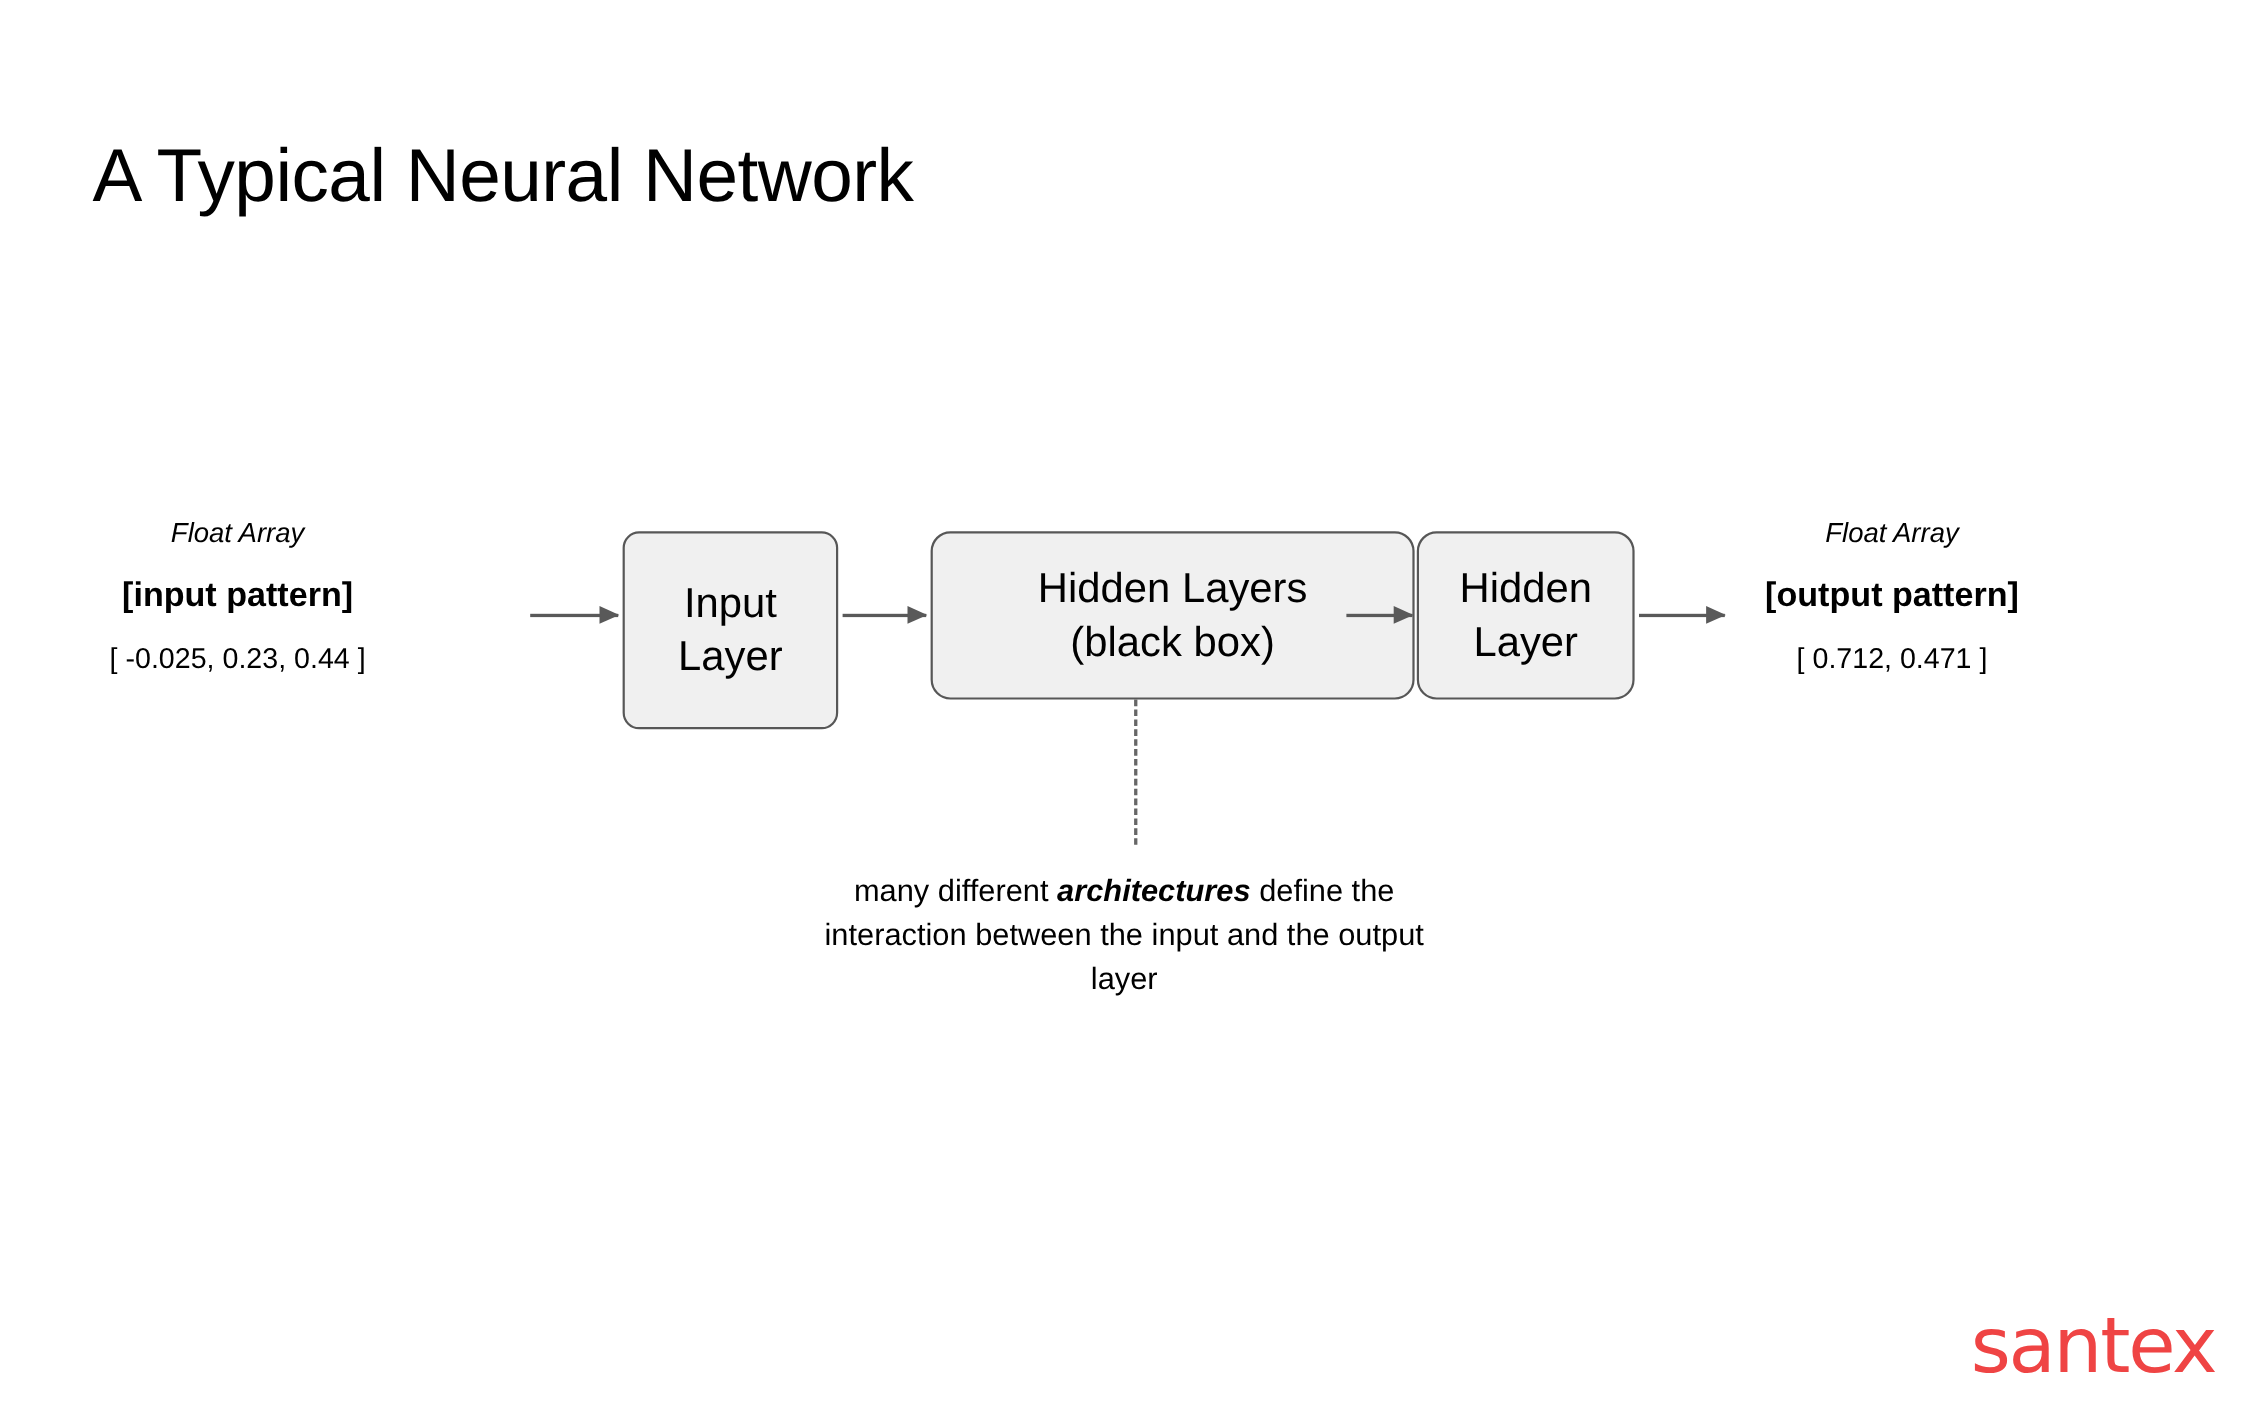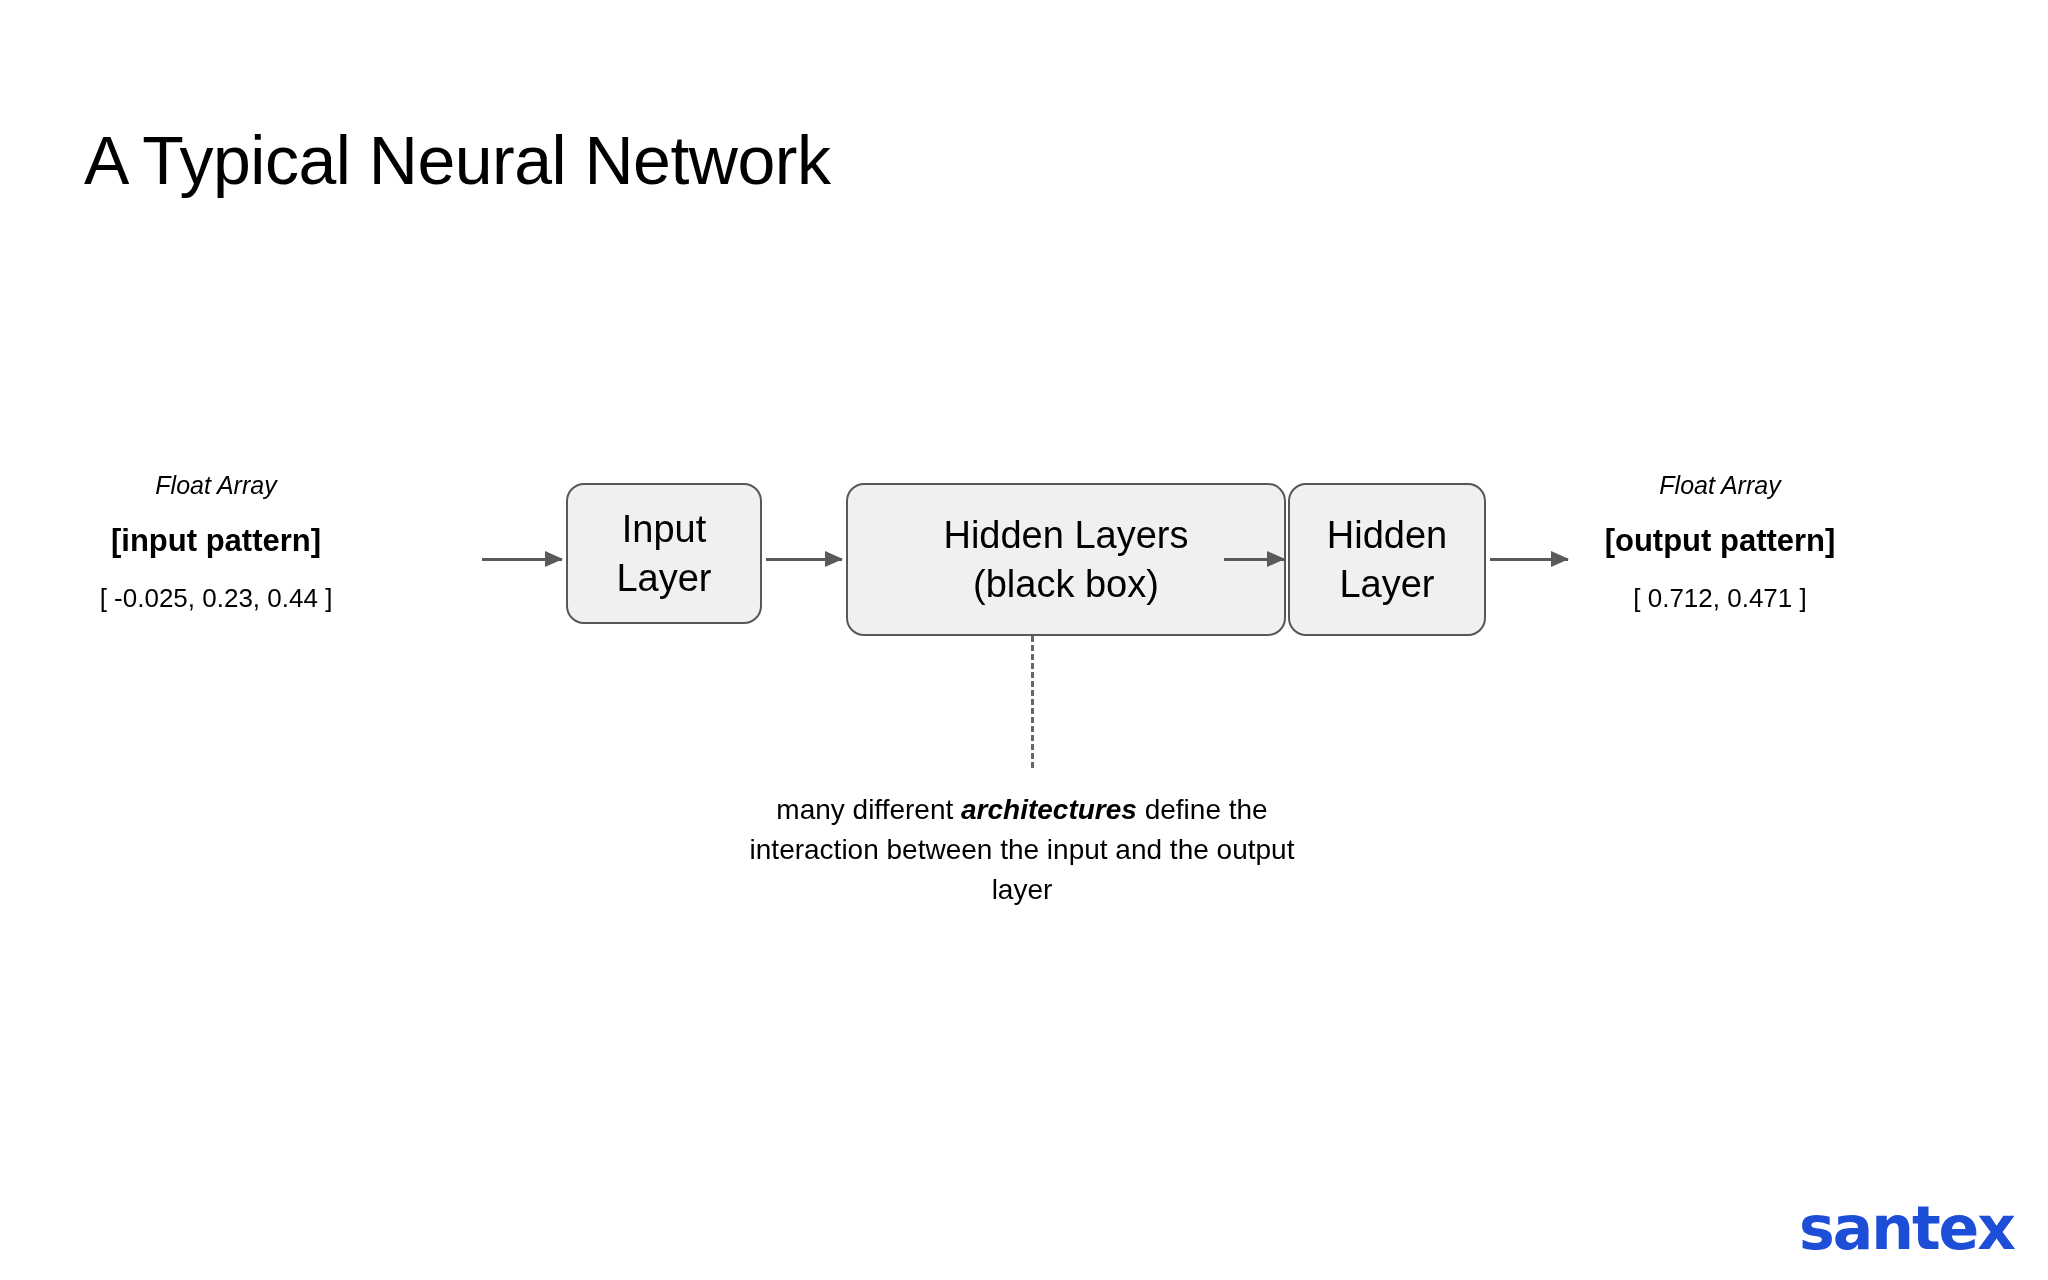--- a/index.html
+++ b/index.html
@@ -82,21 +82,21 @@
     border-radius: 18px;
     display: flex;
     align-items: center;
     justify-content: center;
     text-align: center;
     font-size: 38px;
     line-height: 1.27;
     color: #000000;
     white-space: pre-line;
   }
-  #box-input  { left: 566px;  top: 483px; width: 196px; height: 141px; }
+  #box-input  { left: 566px;  top: 483px; width: 196px; height: 180px; border-radius: 15px; }
   #box-hidden { left: 846px;  top: 483px; width: 440px; height: 153px; }
   #box-output { left: 1288px; top: 483px; width: 198px; height: 153px; }
 
   
   .arrow {
     position: absolute;
     height: 3px;
     background: #595959;
     top: 558px;
   }
@@ -140,25 +140,25 @@
   #architecture-caption .emphasis {
     font-weight: bold;
     font-style: italic;
   }
 
   
   #brand-logo {
     position: absolute;
     right: 34px;
     bottom: 22px;
-    font-size: 60px;
-    font-weight: 700;
+    font-size: 70px;
+    font-weight: 400;
     letter-spacing: -2px;
     line-height: 1;
-    color: #1d4ed8;
+    color: #ef4444;
     font-family: "DejaVu Sans", sans-serif;
   }
 </style>
 </head>
 <body>
 
 <div id="slide-title">A Typical Neural Network</div>
 
 <div id="diagram">
 

